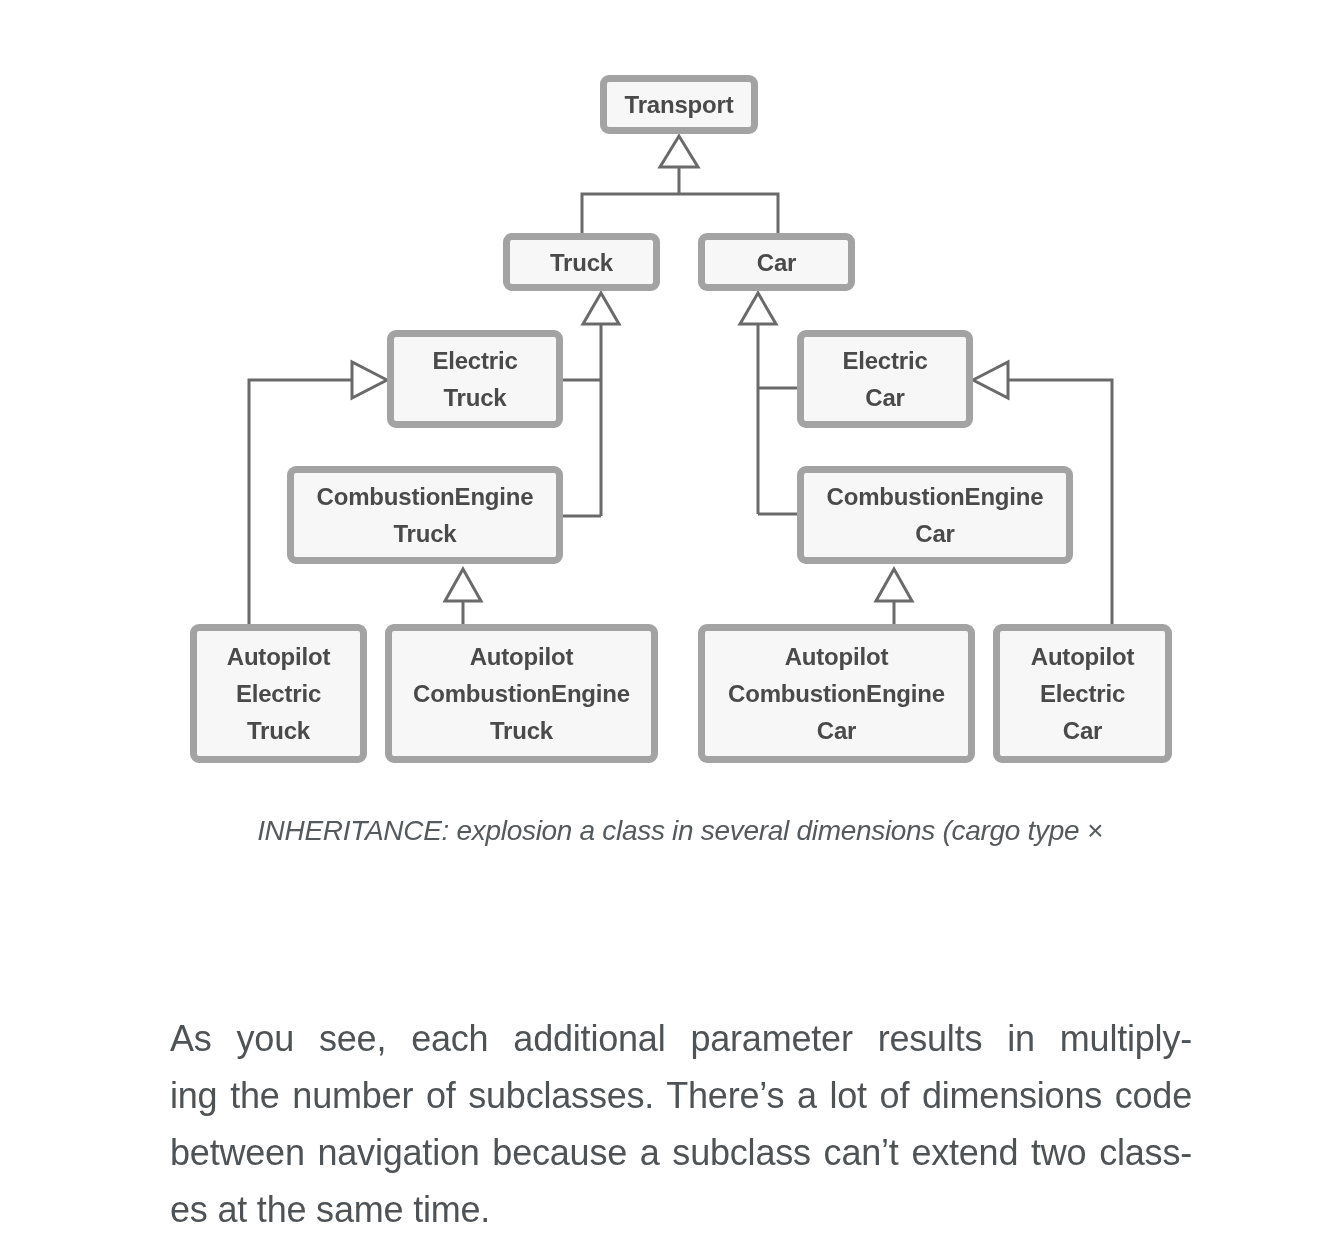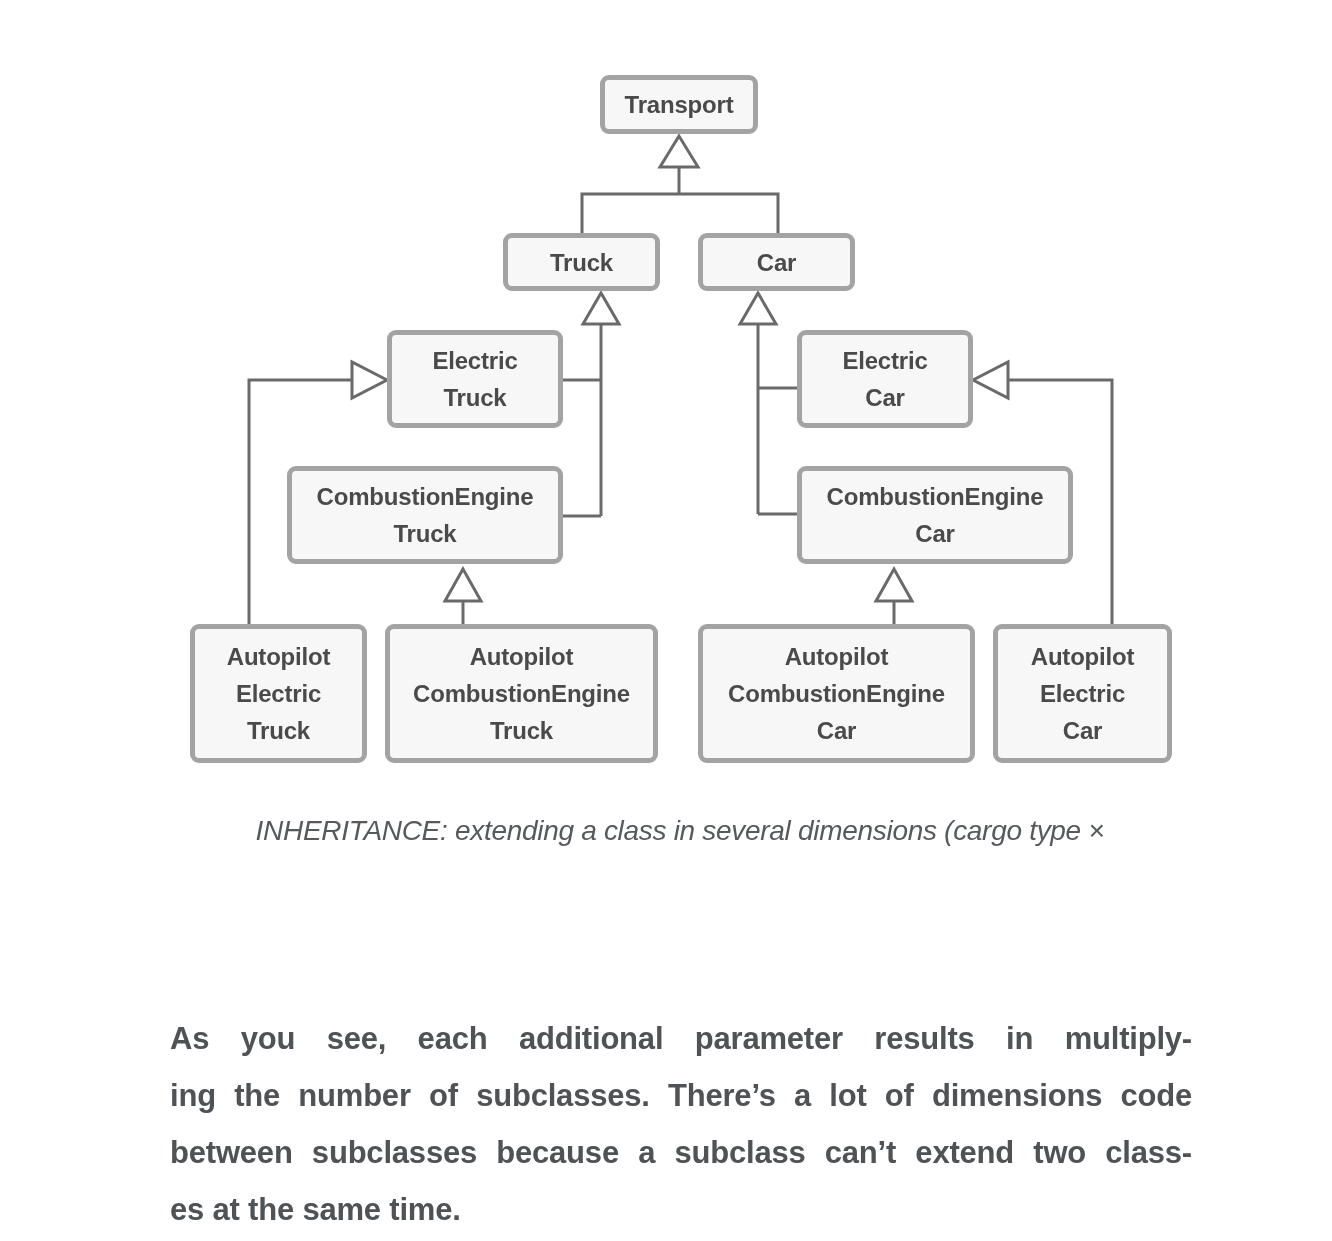--- a/index.html
+++ b/index.html
@@ -29,21 +29,21 @@
     stroke: #6a6a6a;
     stroke-width: 3;
     fill: #ffffff;
     stroke-linejoin: miter;
   }
 
   .class-box {
     position: absolute;
     z-index: 2;
     background: #f7f7f7;
-    border: 5px solid #a3a3a3;
+    border: 7px solid #a3a3a3;
     border-radius: 9px;
     display: flex;
     align-items: center;
     justify-content: center;
     text-align: center;
     white-space: pre-line;
     font-weight: bold;
     font-size: 24px;
     line-height: 37px;
     color: #4a4a4a;
@@ -63,25 +63,24 @@
     color: #565a5d;
     letter-spacing: -0.3px;
   }
 
   #body-paragraph {
     position: absolute;
     left: 170px;
     top: 1010px;
     width: 1022px;
     z-index: 2;
-    font-size: 31px;
+    font-size: 36px;
     line-height: 57px;
     color: #4f5356;
     letter-spacing: -0.2px;
-    font-weight: bold;
   }
   #body-paragraph .jline {
     text-align: justify;
     text-align-last: justify;
   }
   #body-paragraph .jlast {
     text-align: left;
   }
 </style>
 </head>
@@ -146,23 +145,23 @@
 
   <div class="class-box" style="left:698px; top:624px; width:277px; height:139px;">Autopilot
 CombustionEngine
 Car</div>
 
   <div class="class-box" style="left:993px; top:624px; width:179px; height:139px;">Autopilot
 Electric
 Car</div>
 
   <div id="caption">
-    <div>INHERITANCE: extending a class in several dimensions (cargo type ×</div>
+    <div>INHERITANCE: explosion a class in several dimensions (cargo type ×</div>
   </div>
 
   <div id="body-paragraph">
     <div class="jline">As you see, each additional parameter results in multiply-</div>
     <div class="jline">ing the number of subclasses. There’s a lot of dimensions code</div>
-    <div class="jline">between subclasses because a subclass can’t extend two class-</div>
+    <div class="jline">between navigation because a subclass can’t extend two class-</div>
     <div class="jlast">es at the same time.</div>
   </div>
 
 </div>
 
 </body></html>

